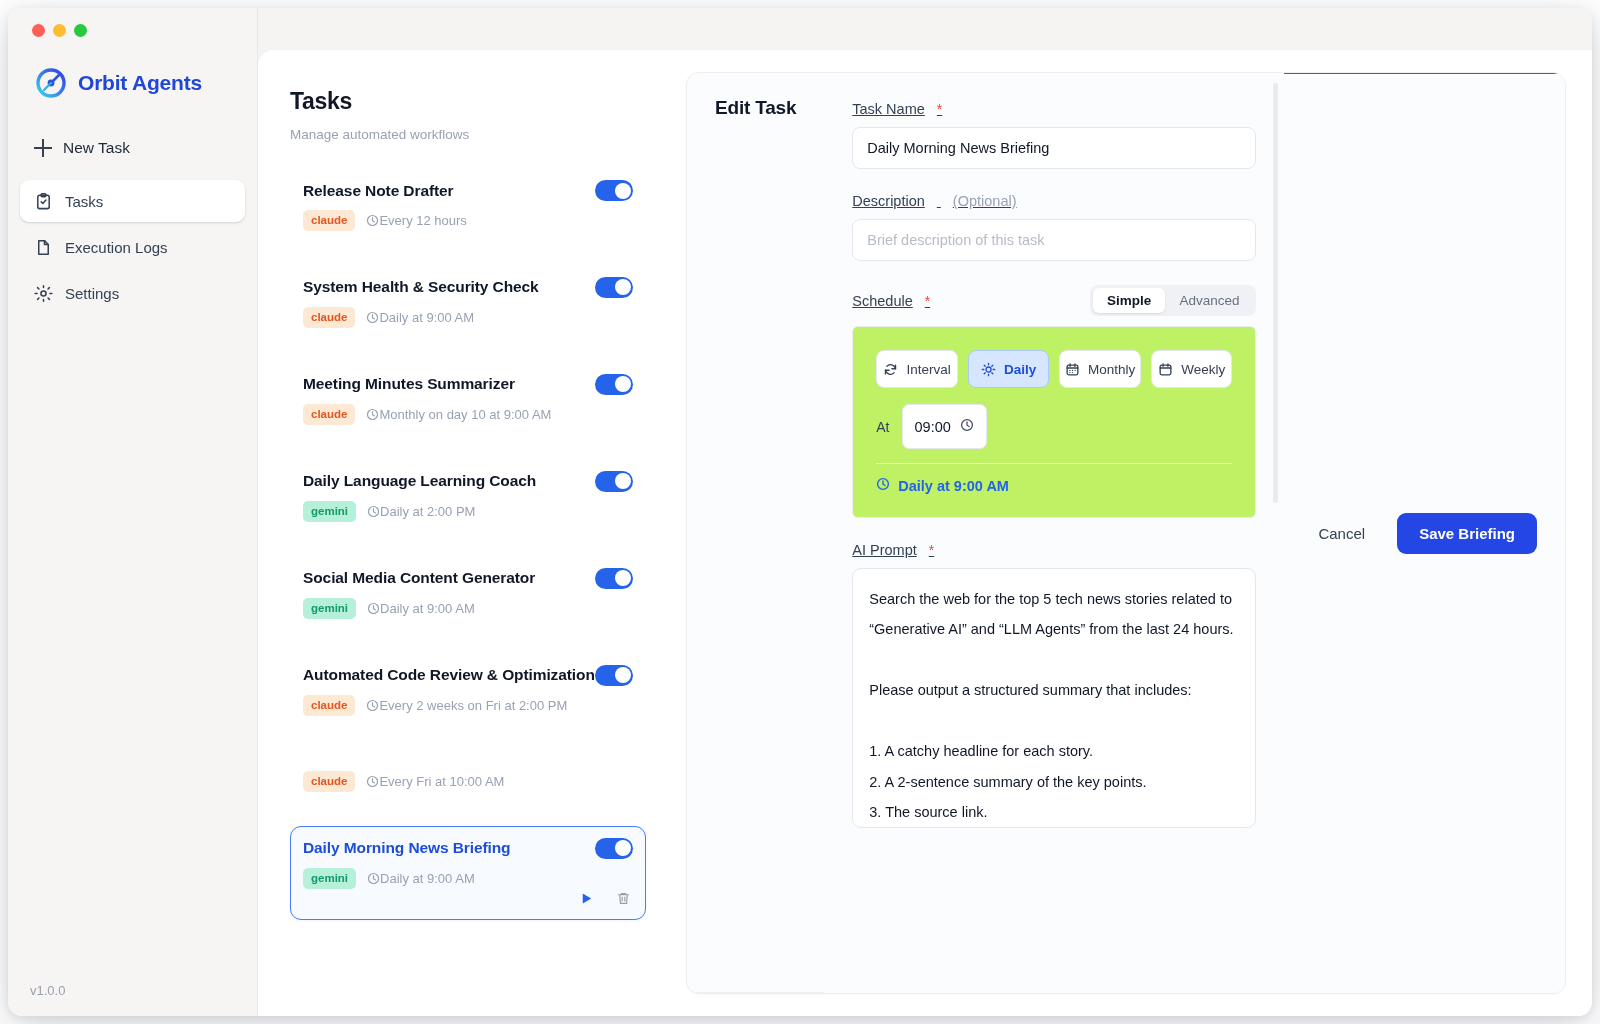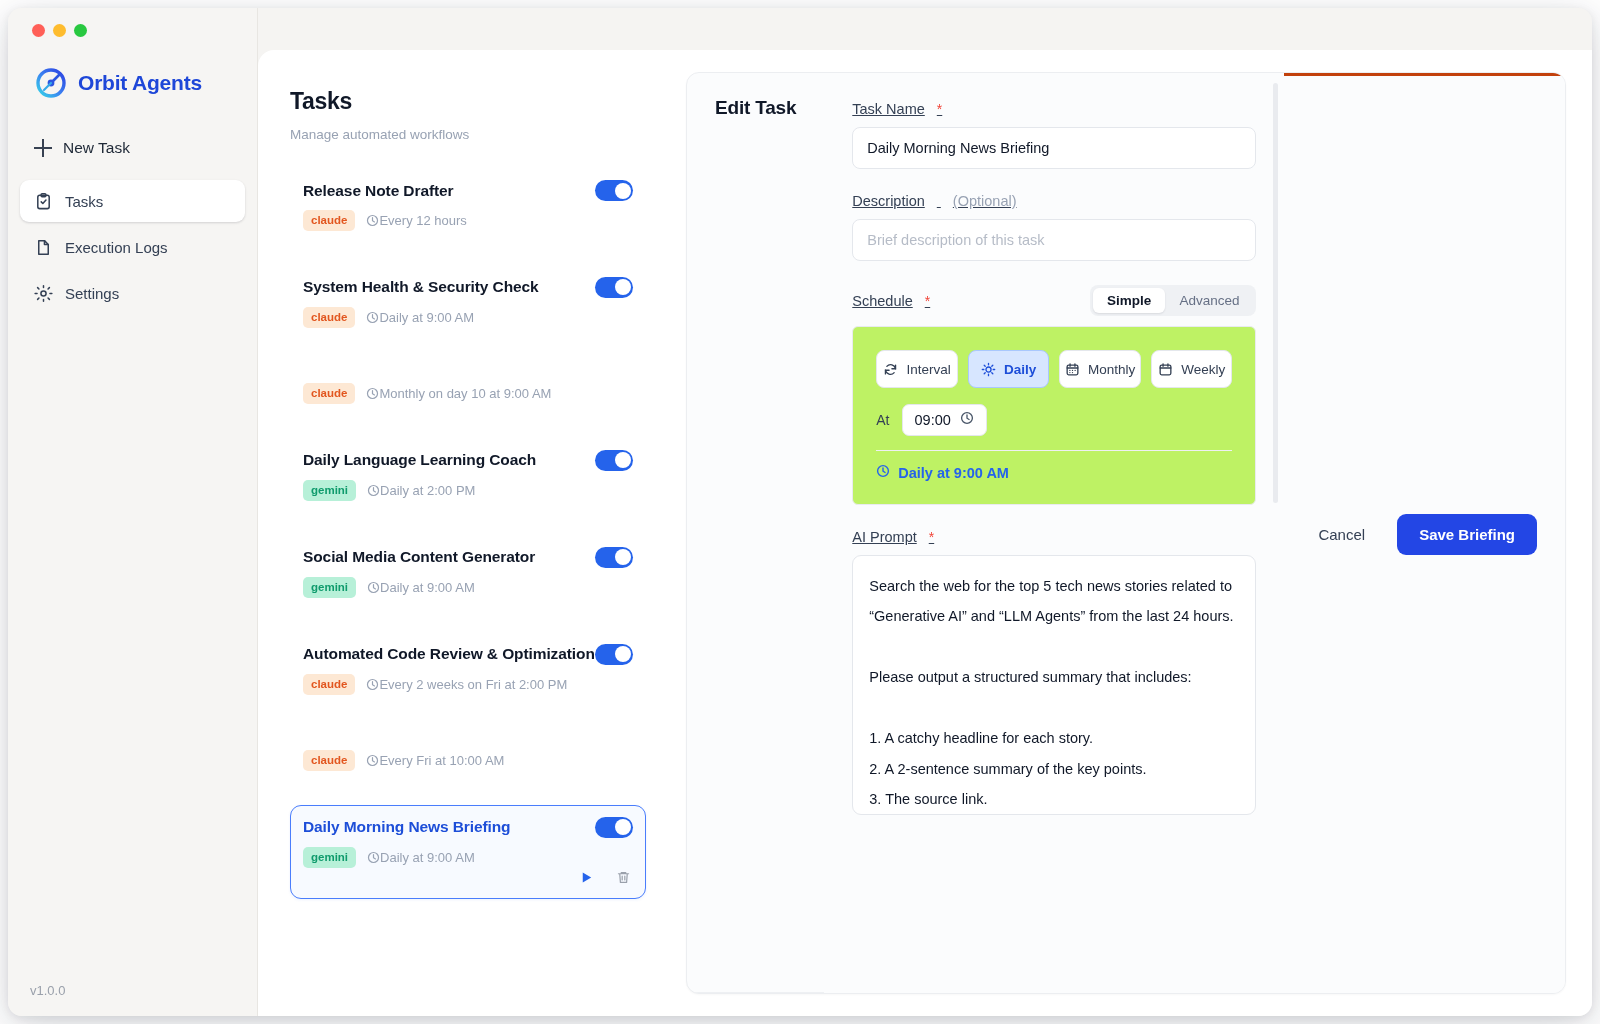--- a/index.html
+++ b/index.html
@@ -359,21 +359,21 @@
     gap: 12px;
     margin-top: 16px;
     padding-bottom: 14px;
     border-bottom: 1px solid #eef0f3;
   }
   .at-label { font-size: 14px; color: #344054; }
   .time-box {
     border: 1px solid #e4e7ec;
     border-radius: 7px;
     background: #ffffff;
-    height: 32px;
+    height: 45px;
     display: flex;
     align-items: center;
     gap: 9px;
     padding: 0 12px;
     cursor: pointer;
   }
   .time-val { font-size: 14.5px; color: #101828; }
 
   .sched-summary {
     display: flex;
@@ -405,21 +405,21 @@
     right: 6px;
     top: 10px;
     width: 5px;
     height: 420px;
     border-radius: 3px;
     background: #e9ebef;
     cursor: pointer;
   }
 
   .edit-foot {
-    border-top: 3px solid #c2410c;
+    border-top: 1px solid #c2410c;
     padding: 17px 28px;
     display: flex;
     align-items: center;
     justify-content: space-between;
     gap: 26px;
     background: #fbfcfd;
   }
   .btn-cancel {
     font-size: 15px;
     color: #344054;
@@ -546,20 +546,24 @@
                   <span class="clock-ico"><svg viewBox="0 0 14 14" width="13" height="13" fill="none" stroke="#98a2b3" stroke-width="1.3">
                         <circle cx="7" cy="7" r="5.4"></circle>
                         <path d="M7 4v3.2l2.1 1.3" stroke-linecap="round"></path>
                       </svg></span>
                   <span>Daily at 9:00 AM</span>
                 </span>
               </div>
             </div>
 
             <div class="task-item">
+              <div class="task-row">
+                <span class="task-name">Meeting Minutes Summarizer</span>
+                <span class="toggle"></span>
+              </div>
               <div class="task-meta">
                 <span class="badge claude">claude</span>
                 <span class="sched">
                   <span class="clock-ico"><svg viewBox="0 0 14 14" width="13" height="13" fill="none" stroke="#98a2b3" stroke-width="1.3">
                         <circle cx="7" cy="7" r="5.4"></circle>
                         <path d="M7 4v3.2l2.1 1.3" stroke-linecap="round"></path>
                       </svg></span>
                   <span>Monthly on day 10 at 9:00 AM</span>
                 </span>
               </div>

